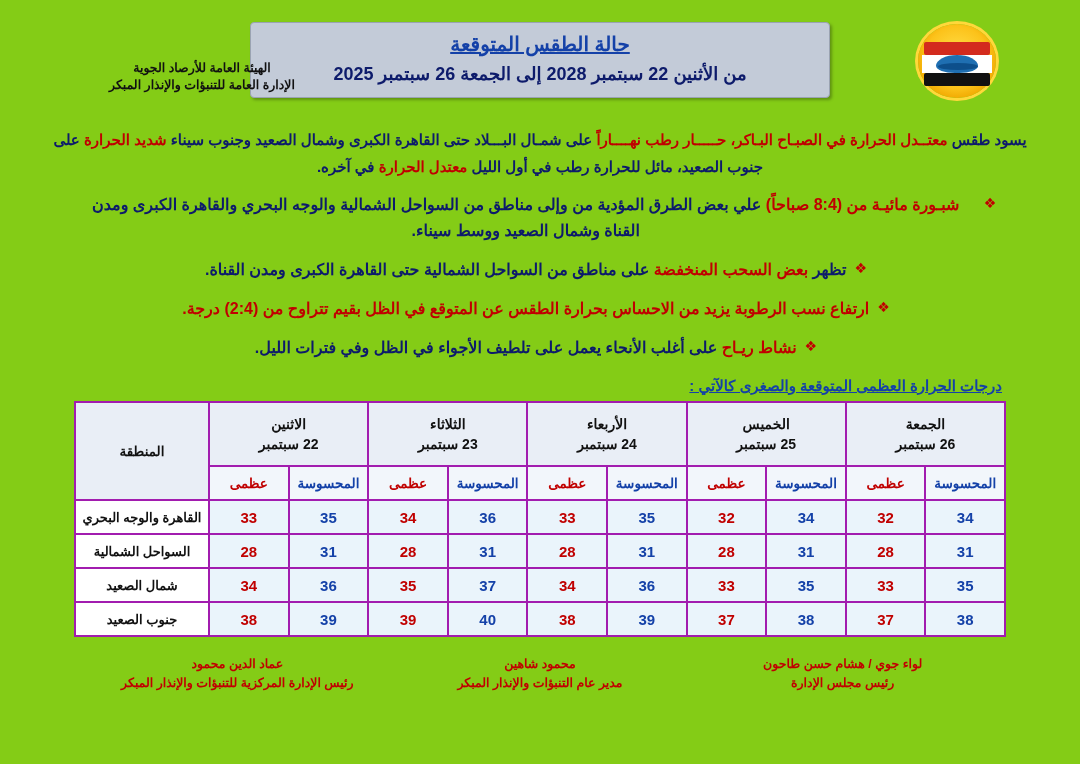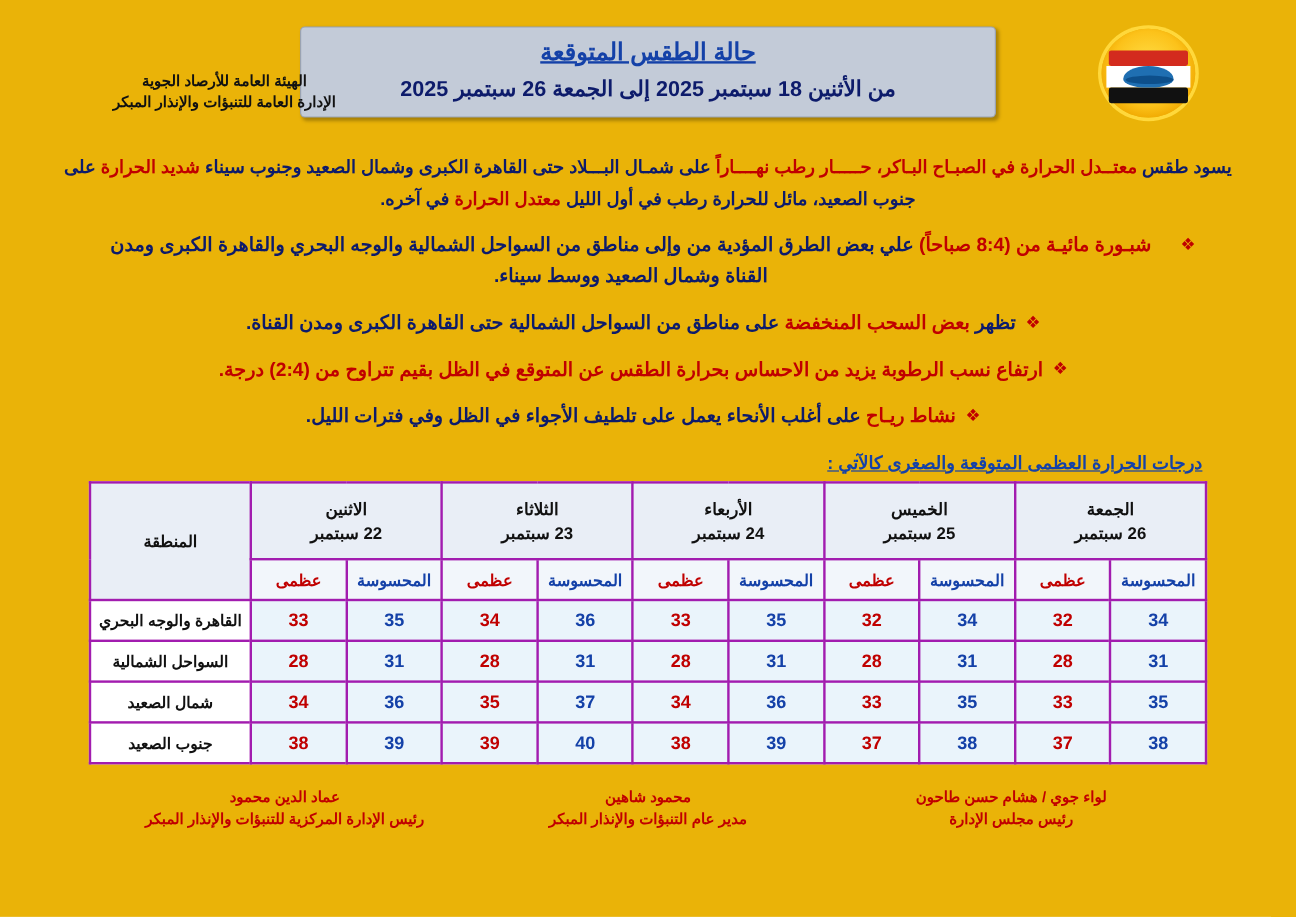--- a/index.html
+++ b/index.html
@@ -10,21 +10,21 @@
     width: 1080px;
     height: 764px;
     background: #f2f2f2;
     font-family: "Liberation Sans", sans-serif;
     overflow: hidden;
   }
   .page {
     position: relative;
     width: 1080px;
     height: 764px;
-    background: #eab308;
+    background: #84cc16;
     box-sizing: border-box;
   }
   
   .header {
     position: relative;
     height: 118px;
   }
   .logo {
     position: absolute;
     right: 78px;
@@ -99,21 +99,21 @@
   }
   .title-sub {
     color: #0d1b6b;
     font-weight: bold;
     font-size: 18px;
     line-height: 26px;
     margin-top: 4px;
   }
   .org {
     position: absolute;
-    left: 62px;
+    left: 77px;
     top: 60px;
     text-align: center;
     font-size: 12.5px;
     font-weight: bold;
     color: #111;
     line-height: 17px;
     width: 250px;
   }
   
   .intro {
@@ -237,21 +237,21 @@
     <div class="logo">
       <div class="sun"></div>
       <div class="band-top"></div>
       <div class="band-mid"></div>
       <div class="band-bot"></div>
       <div class="bird"></div>
     </div>
 
     <div class="title-box">
       <div class="title-main">حالة الطقس المتوقعة</div>
-      <div class="title-sub">من الأثنين 18 سبتمبر 2025 إلى الجمعة 26 سبتمبر 2025</div>
+      <div class="title-sub">من الأثنين 22 سبتمبر 2028 إلى الجمعة 26 سبتمبر 2025</div>
     </div>
 
     <div class="org">
       <div>الهيئة العامة للأرصاد الجوية</div>
       <div>الإدارة العامة للتنبؤات والإنذار المبكر</div>
     </div>
   </div>
 
   <div class="intro">
     <span class="dark">يسود طقس </span><span class="red">معتــدل الحرارة في الصبـاح البـاكر، حـــــار رطب نهــــاراً</span><span class="dark"> على شمـال البـــلاد حتى القاهرة الكبرى وشمال الصعيد</span>

